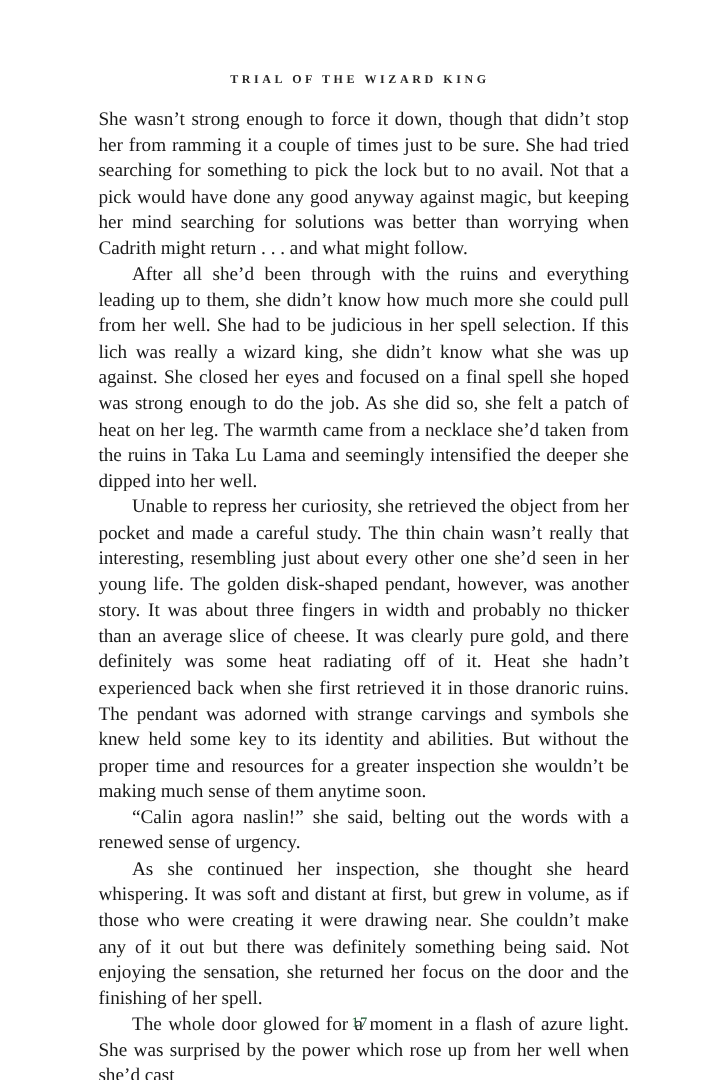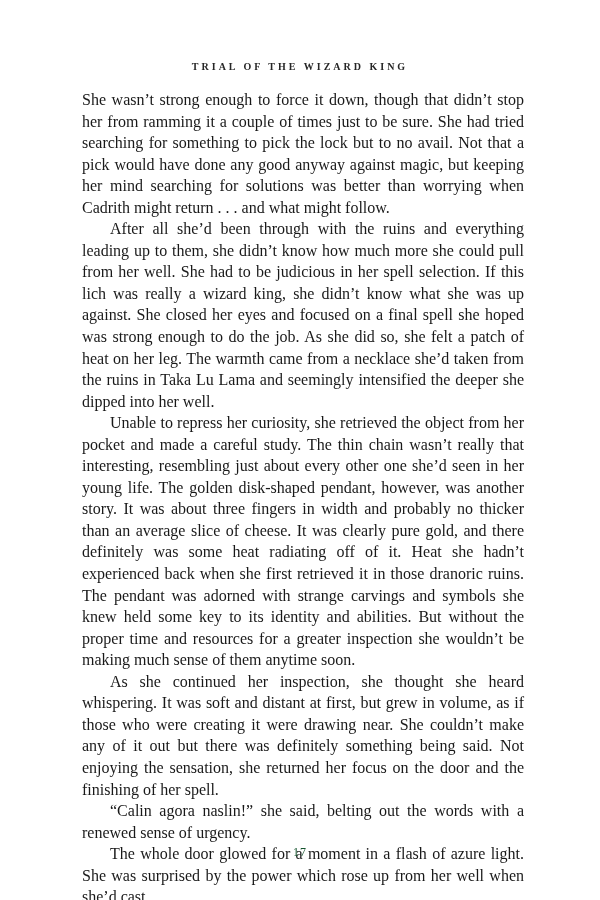--- a/index.html
+++ b/index.html
@@ -61,20 +61,20 @@
 <body>
 
 <div class="book-page">
 
   <div class="running-header">TRIAL OF THE WIZARD KING</div>
 
   <div class="text-block">
     <p>She wasn’t strong enough to force it down, though that didn’t stop her from ramming it a couple of times just to be sure. She had tried searching for something to pick the lock but to no avail. Not that a pick would have done any good anyway against magic, but keeping her mind searching for solutions was better than worrying when Cadrith might return . . . and what might follow.</p>
     <p>After all she’d been through with the ruins and everything leading up to them, she didn’t know how much more she could pull from her well. She had to be judicious in her spell selection. If this lich was really a wizard king, she didn’t know what she was up against. She closed her eyes and focused on a final spell she hoped was strong enough to do the job. As she did so, she felt a patch of heat on her leg. The warmth came from a necklace she’d taken from the ruins in Taka Lu Lama and seemingly intensified the deeper she dipped into her well.</p>
     <p>Unable to repress her curiosity, she retrieved the object from her pocket and made a careful study. The thin chain wasn’t really that interesting, resembling just about every other one she’d seen in her young life. The golden disk-shaped pendant, however, was another story. It was about three fingers in width and probably no thicker than an average slice of cheese. It was clearly pure gold, and there definitely was some heat radiating off of it. Heat she hadn’t experienced back when she first retrieved it in those dranoric ruins. The pendant was adorned with strange carvings and symbols she knew held some key to its identity and abilities. But without the proper time and resources for a greater inspection she wouldn’t be making much sense of them anytime soon.</p>
+    <p>“Calin agora naslin!” she said, belting out the words with a renewed sense of urgency.</p>
     <p>As she continued her inspection, she thought she heard whispering. It was soft and distant at first, but grew in volume, as if those who were creating it were drawing near. She couldn’t make any of it out but there was definitely something being said. Not enjoying the sensation, she returned her focus on the door and the finishing of her spell.</p>
-    <p>“Calin agora naslin!” she said, belting out the words with a renewed sense of urgency.</p>
     <p>The whole door glowed for a moment in a flash of azure light. She was surprised by the power which rose up from her well when she’d cast</p>
   </div>
 
   <div class="page-number">17</div>
 
 </div>
 
 </body></html>

